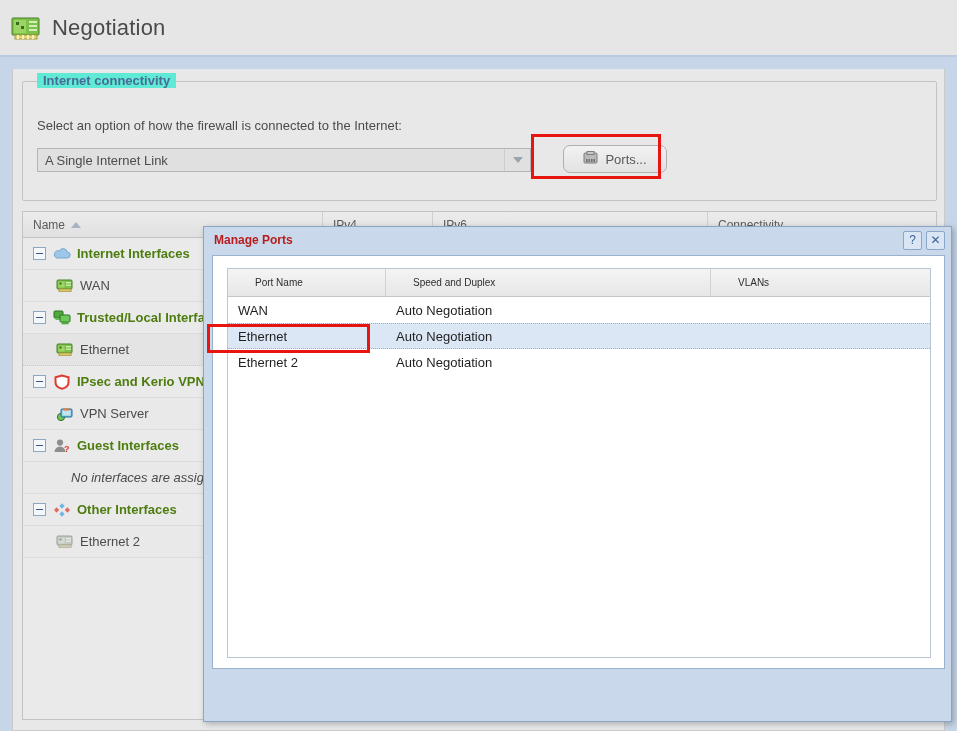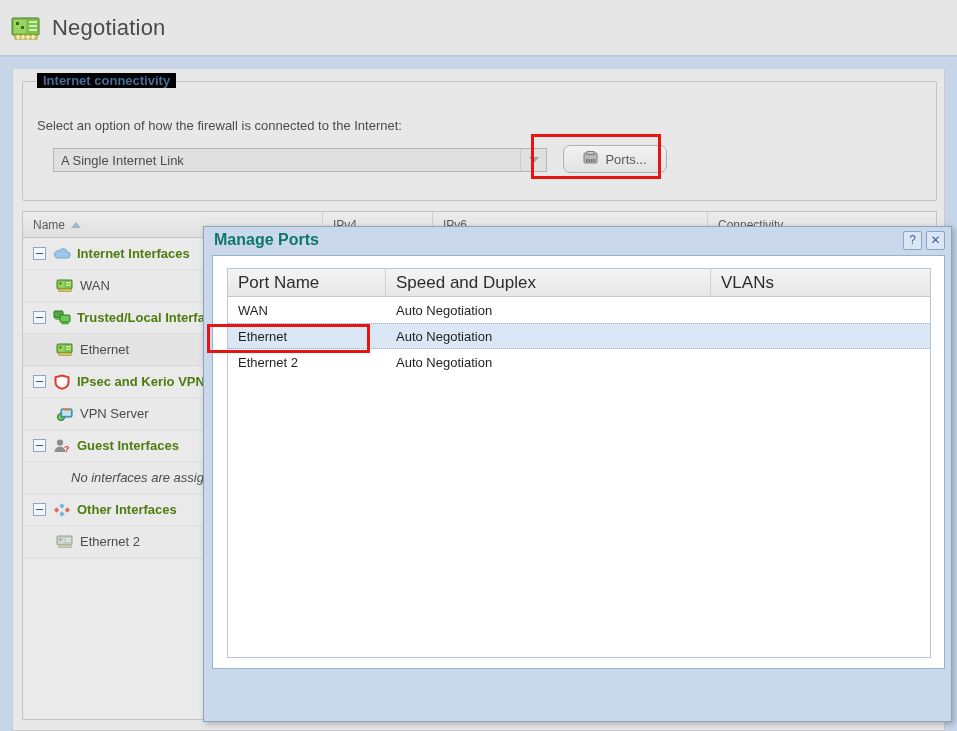--- a/index.html
+++ b/index.html
@@ -54,33 +54,33 @@
   
   .group {
     position: absolute; left: 9px; top: 12px;
     width: 915px; height: 120px;
     border: 1px solid #c3c3c3;
     border-radius: 2px;
     background: #e8e8e8;
   }
   .group-legend {
     position: absolute; left: 14px; top: -9px;
-    background: #000000; padding: 0 6px;
+    background: #5eead4; padding: 0 6px;
     color: #4a6b96; font-weight: bold; font-size: 13px;
   }
   .group-desc {
     position: absolute; left: 14px; top: 36px;
     color: #4b4b4b; font-size: 13px;
   }
   .combo {
     position: absolute; left: 14px; top: 66px;
     width: 494px; height: 24px;
     background: #e0e0e0;
     border: 1px solid #b5b5b5;
-    display: flex; align-items: center; margin-left: 16px;
+    display: flex; align-items: center;
   }
   .combo-value {
     flex: 1; padding-left: 7px; color: #4c4c4c; font-size: 13px;
     white-space: nowrap; overflow: hidden;
   }
   .combo-arrow {
     width: 26px; height: 22px; display: flex;
     align-items: center; justify-content: center;
     border-left: 1px solid #cdcdcd;
   }
@@ -158,42 +158,42 @@
     width: 749px; height: 496px;
     background: #c9d8ea;
     border: 1px solid #8ba4c4;
     box-shadow: 2px 2px 6px rgba(0,0,0,0.25);
   }
   .dlg-titlebar {
     height: 26px; display: flex; align-items: center;
     padding: 0 6px 0 10px;
   }
   .dlg-title {
-    flex: 1; color: #0f766e; font-weight: bold; font-size: 16px;
+    flex: 1; color: #b91c1c; font-weight: bold; font-size: 12px;
   }
   .dlg-btn-sq {
     width: 19px; height: 19px; margin-left: 4px;
     border: 1px solid #8aa6c8; background: #dbe6f4;
     color: #3b6297; font-size: 12px; line-height: 17px;
     text-align: center; cursor: pointer; border-radius: 2px;
   }
   .dlg-body {
     position: absolute; left: 8px; top: 28px;
     width: 733px; height: 414px;
     background: #ffffff; border: 1px solid #9bb2cd;
   }
   .pt-table {
     position: absolute; left: 14px; top: 12px;
     width: 704px; height: 390px;
     background: #ffffff; border: 1px solid #b9c6d6;
   }
   .pt-thead { display: flex; height: 28px; background: linear-gradient(#f4f4f4, #e7e7e7); border-bottom: 1px solid #c6c6c6; }
   .pt-th {
-    display: flex; align-items: center; padding-left: 10px;
-    color: #2d2d2d; font-size: 17px;
+    display: flex; align-items: center; padding-left: 27px;
+    color: #2d2d2d; font-size: 10px;
     border-right: 1px solid #d2d2d2; height: 27px;
   }
   .pt-row { display: flex; height: 26px; align-items: center; background: #fff; }
   .pt-row.selected {
     background: #dce7f6;
     border-top: 1px dotted #96aecb; border-bottom: 1px dotted #96aecb;
   }
   .pt-td { padding-left: 10px; color: #1f1f1f; font-size: 13px; white-space: nowrap; }
   .hl-eth {
     position: absolute; left: 207px; top: 324px;

